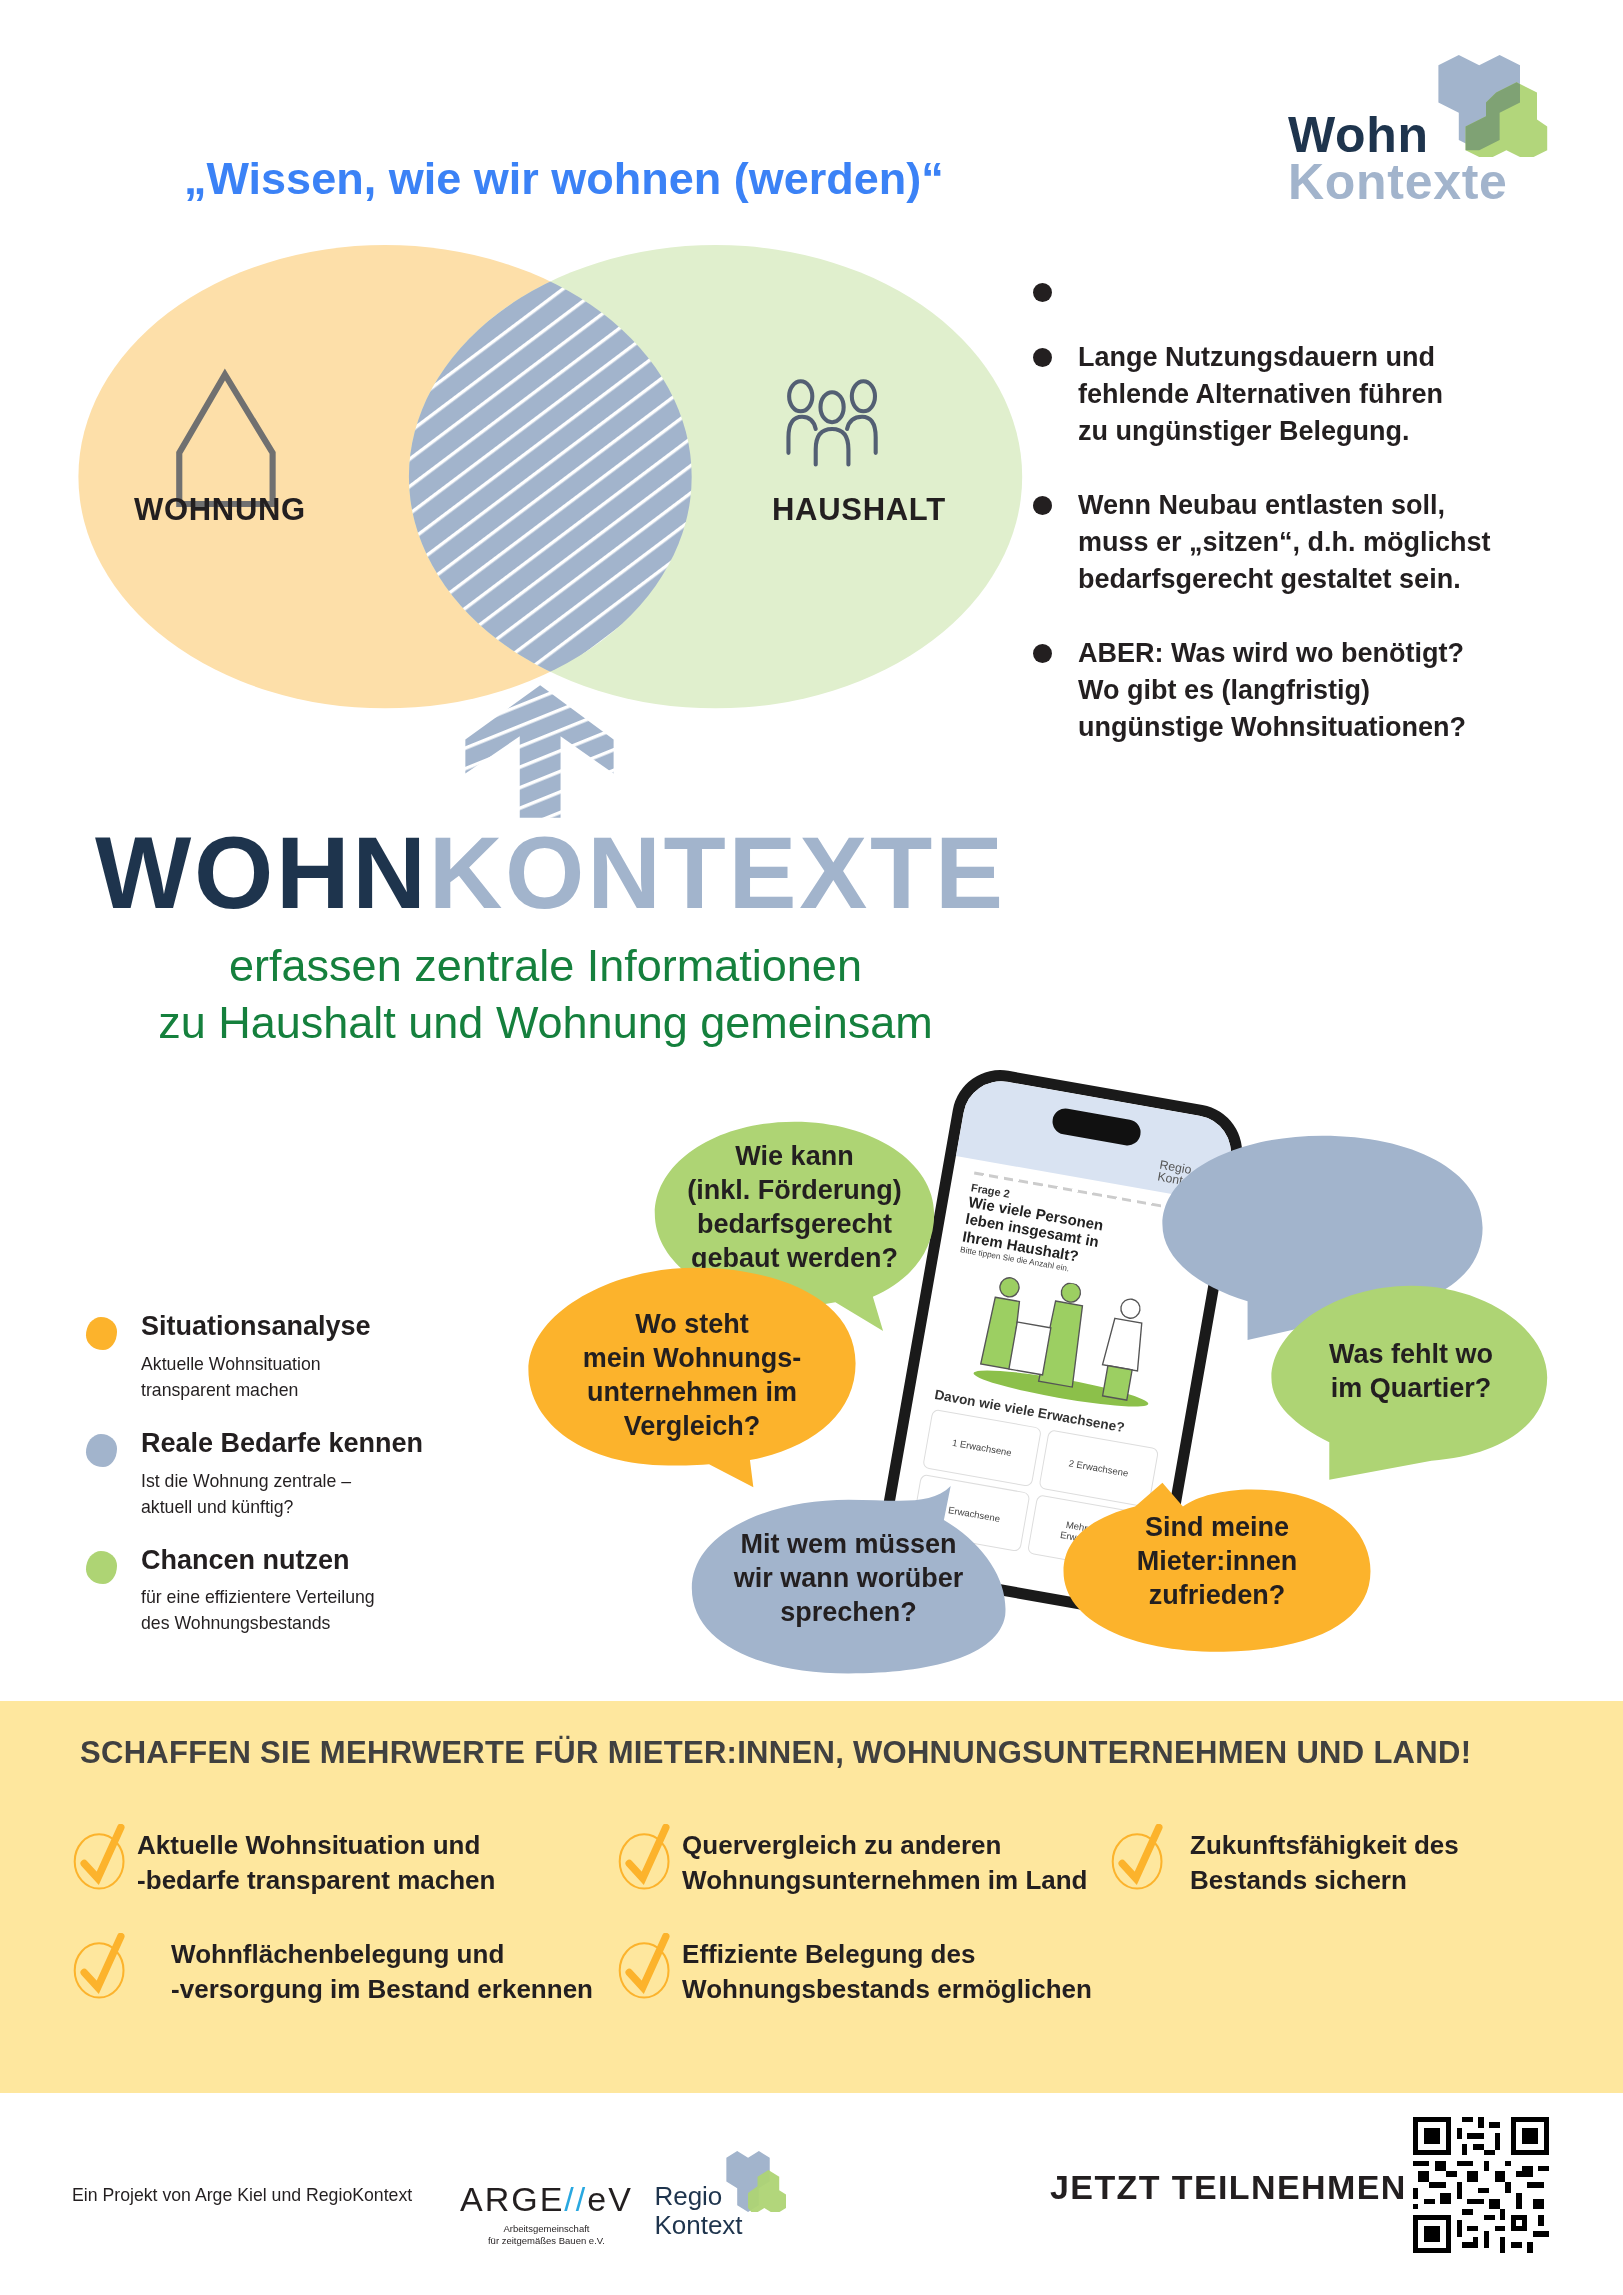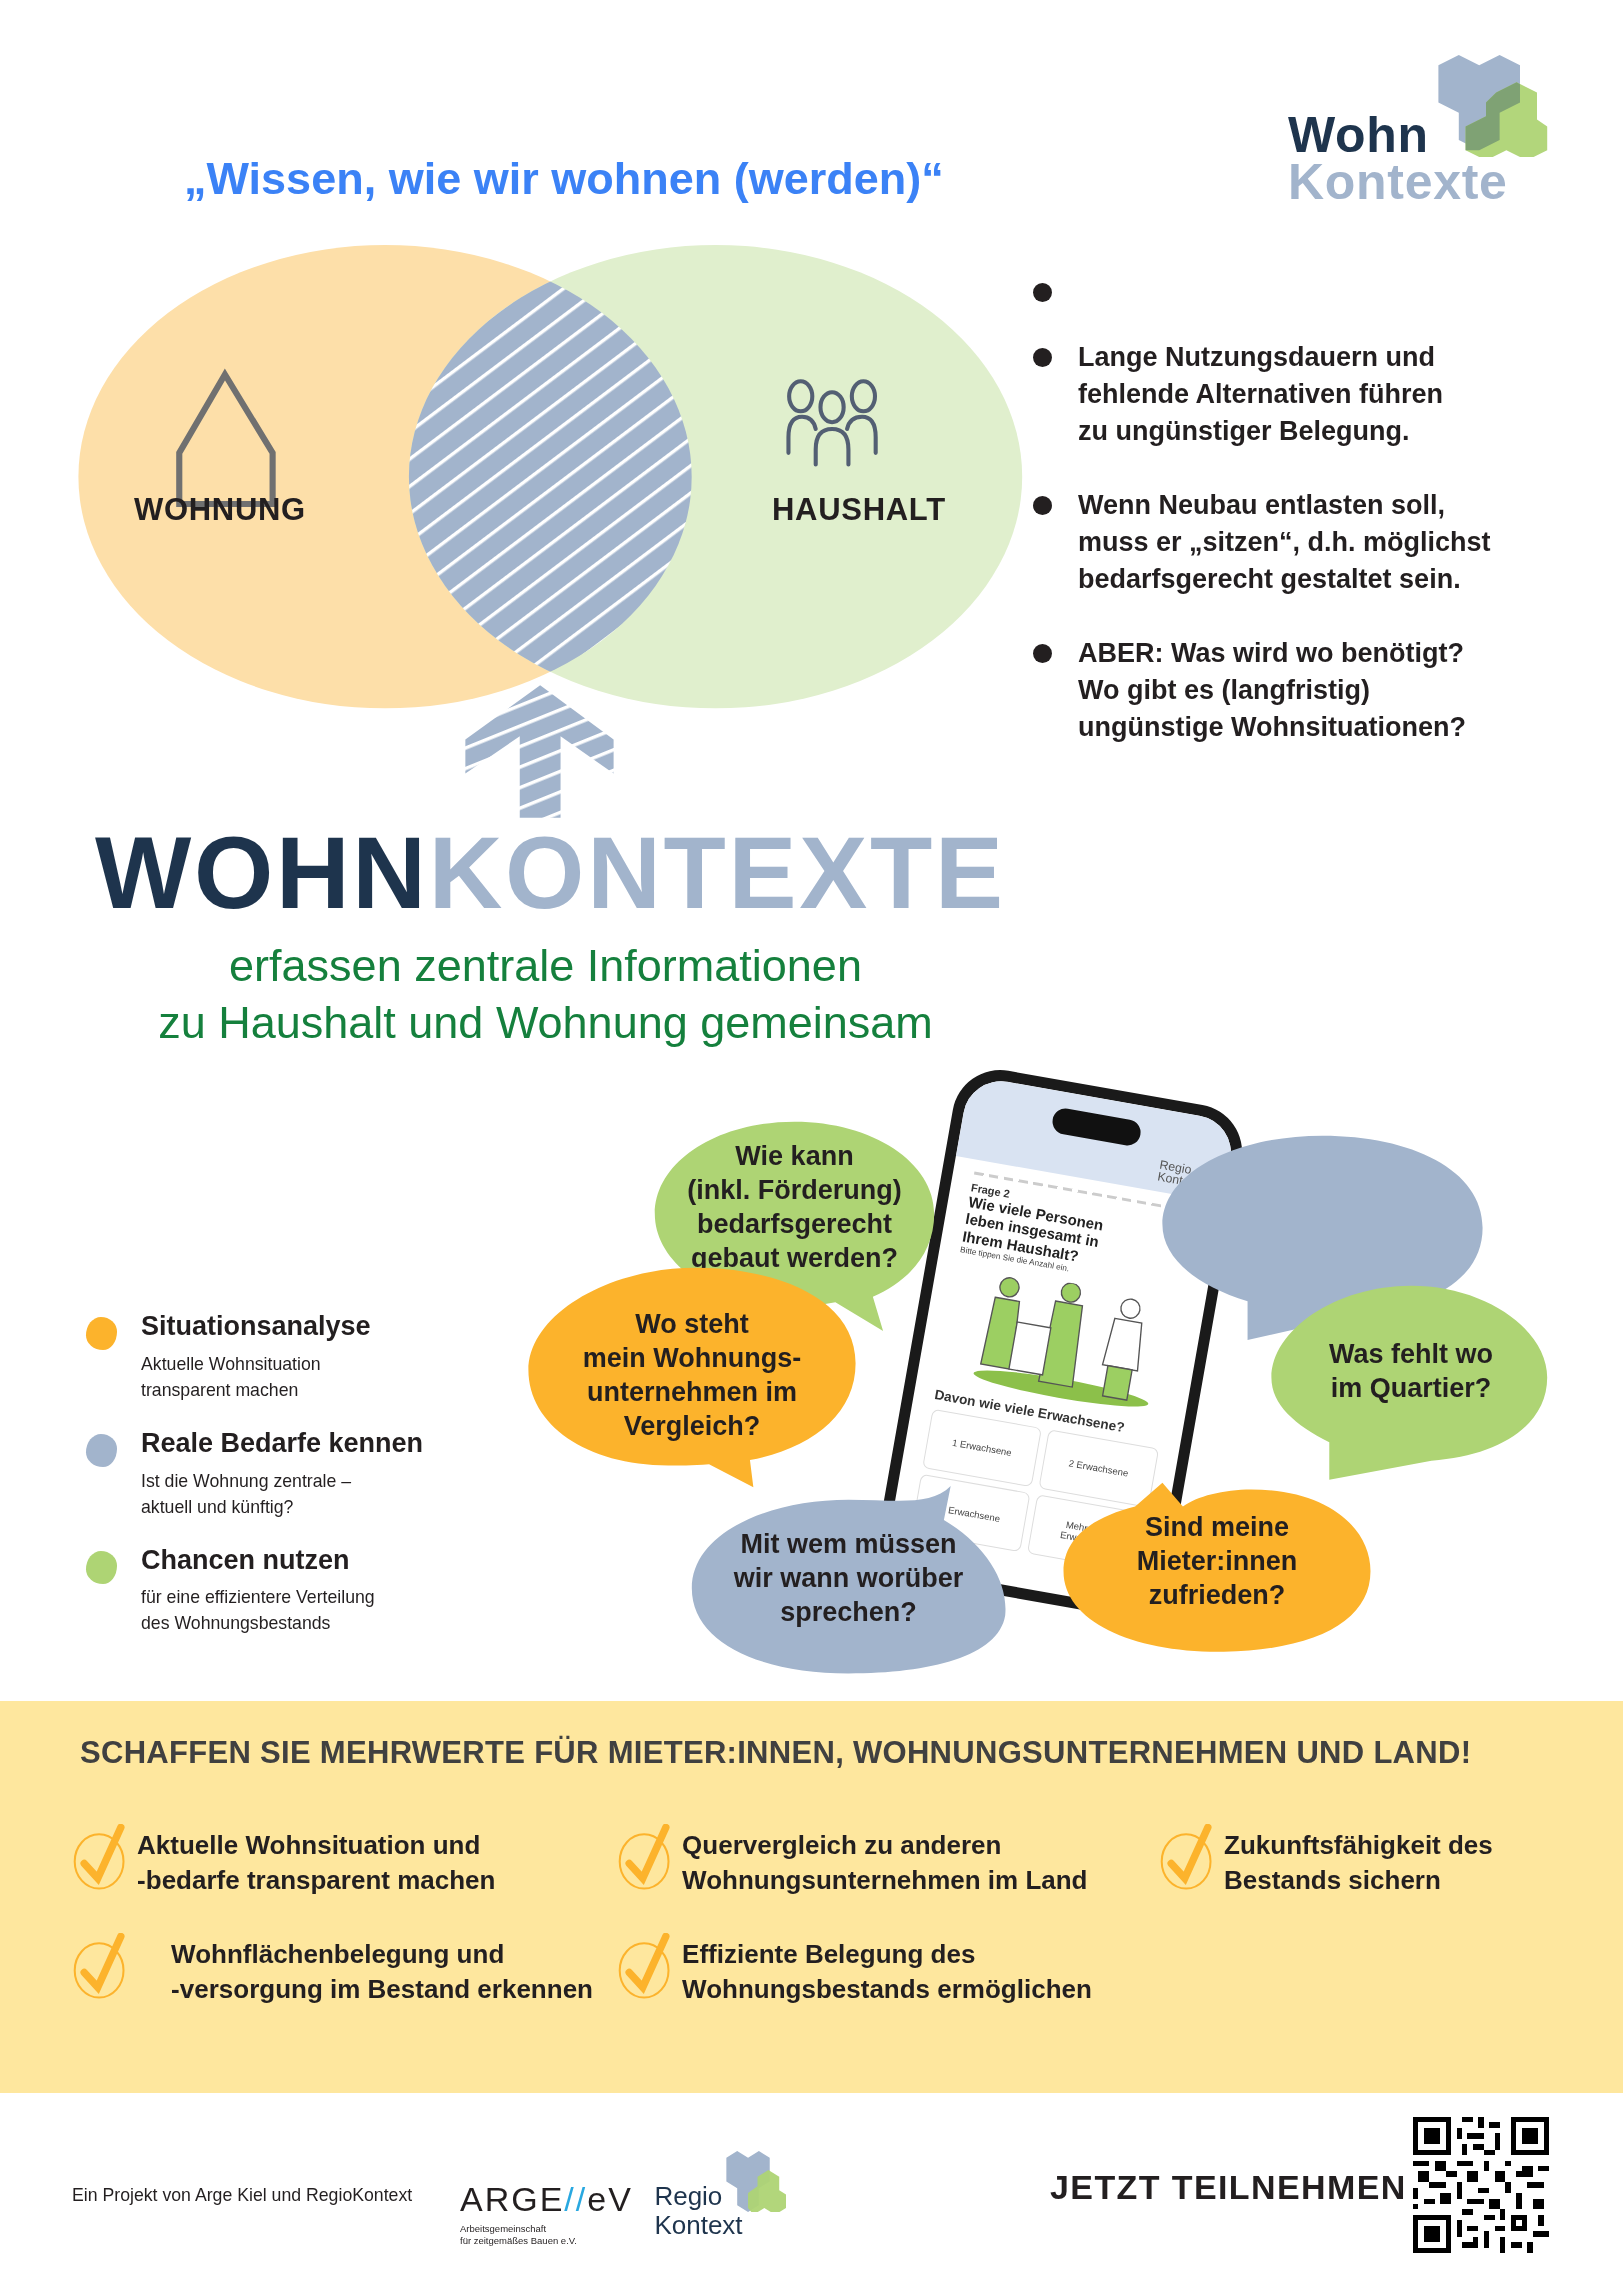--- a/index.html
+++ b/index.html
@@ -66,21 +66,21 @@
   .band-title { position: absolute; left: 80px; top: 34px; font-size: 31px; font-weight: 700; color: #404040; letter-spacing: 0.3px; }
   .benefit { position: absolute; display: flex; }
   .benefit-check { width: 61px; height: 68px; flex-shrink: 0; }
   .benefit-text { font-size: 26px; font-weight: 700; line-height: 35px; color: #231f20; white-space: pre-line; margin-left: 4.1px; margin-top: 4.1px; }
 
   
   .footer-project { left: 72px; top: 2185px; font-size: 17.7px; color: #231f20; }
   .arge { left: 460px; top: 2182px; }
   .arge-main { font-size: 34px; color: #231f20; letter-spacing: 2px; font-weight: 300; line-height: 34px; }
   .arge-main .slash { color: #29a8e0; }
-  .arge-sub { font-size: 9.5px; line-height: 12.3px; color: #231f20; margin-top: 6.8px; white-space: pre-line; }
+  .arge-sub { font-size: 9.5px; line-height: 12.3px; color: #231f20; margin-top: 6.8px; white-space: pre-line; text-align: center; }
   .regio { left: 653px; top: 2148px; width: 143px; height: 95px; }
   .regio-text { position: absolute; left: 1.4px; top: 34px; font-size: 26px; line-height: 29px; color: #1e344d; white-space: pre-line; }
   .cta { left: 1050px; top: 2168px; font-size: 34px; font-weight: 700; color: #231f20; letter-spacing: 1.4px; }
   .qr { left: 1413px; top: 2117px; width: 136px; height: 136px; }
 </style>
 </head>
 <body>
 
 <div class="abs logo">
   <svg width="136" height="102" viewBox="0 0 200 150">
@@ -290,21 +290,21 @@
 -bedarfe transparent machen</div>
   </div>
   <div class="benefit" style="left:617px; top:123px;">
     <svg class="benefit-check" viewBox="0 0 90 100">
         <ellipse cx="40" cy="55" rx="36" ry="40" fill="none" stroke="#fcb32c" stroke-width="3"></ellipse>
         <path d="M18,58 L38,80 L72,5" fill="none" stroke="#fcb32c" stroke-width="11" stroke-linecap="round"></path>
       </svg>
     <div class="benefit-text">Quervergleich zu anderen
 Wohnungsunternehmen im Land</div>
   </div>
-  <div class="benefit" style="left:1159px; top:123px;">
+  <div class="benefit" style="left:1110px; top:123px;gap:15px;">
     <svg class="benefit-check" viewBox="0 0 90 100">
         <ellipse cx="40" cy="55" rx="36" ry="40" fill="none" stroke="#fcb32c" stroke-width="3"></ellipse>
         <path d="M18,58 L38,80 L72,5" fill="none" stroke="#fcb32c" stroke-width="11" stroke-linecap="round"></path>
       </svg>
     <div class="benefit-text">Zukunftsfähigkeit des
 Bestands sichern</div>
   </div>
   <div class="benefit" style="left:72px; top:232px;gap:34px;">
     <svg class="benefit-check" viewBox="0 0 90 100">
         <ellipse cx="40" cy="55" rx="36" ry="40" fill="none" stroke="#fcb32c" stroke-width="3"></ellipse>

